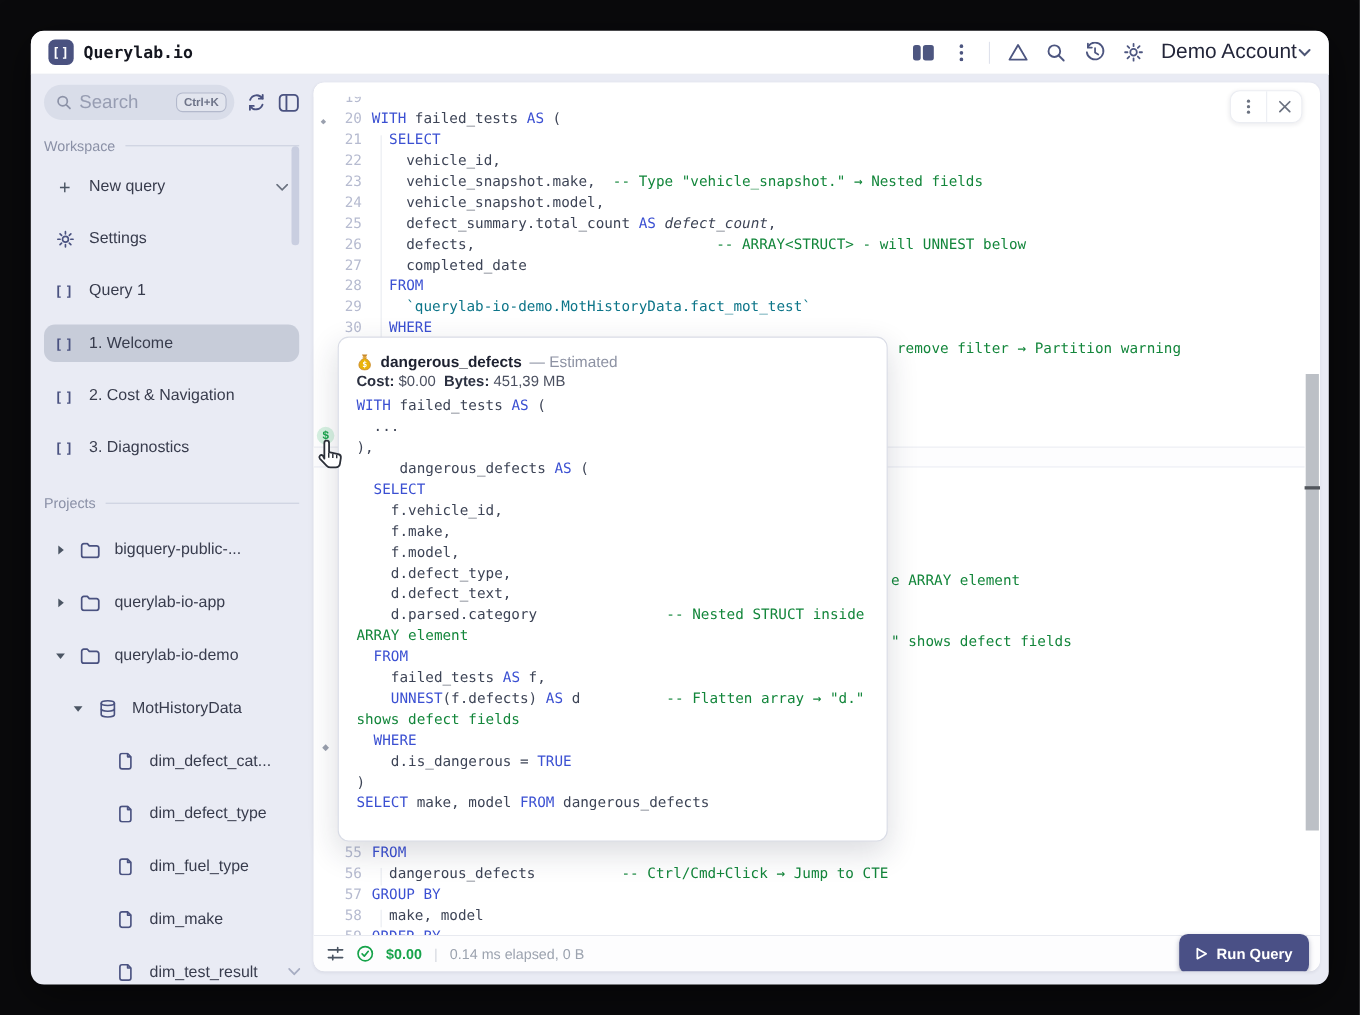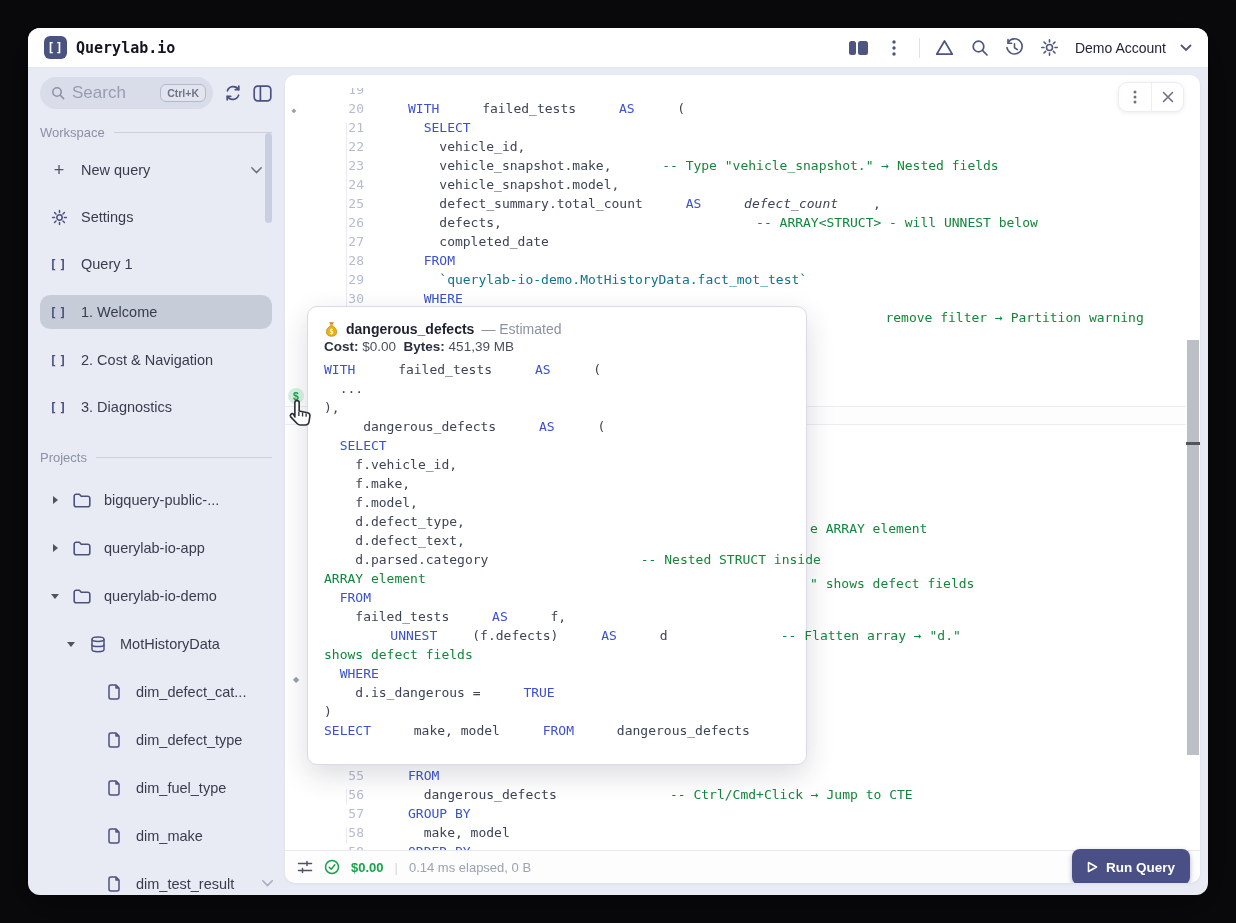--- a/index.html
+++ b/index.html
@@ -6,21 +6,21 @@
   html,body { width:1236px; height:923px; background:#0a0a0c; font-family:"Liberation Sans",sans-serif; overflow:hidden; }
   .window { position:absolute; left:28px; top:28px; width:1180px; height:867px; background:#e9ebf4; border-radius:12px; overflow:hidden; box-shadow:0 10px 40px rgba(0,0,0,.5); }
 
   
   .hdr { position:absolute; left:0; top:0; right:0; height:40px; background:#fff; border-bottom:1px solid #e4e6ef; display:flex; align-items:center; padding:0 16px; z-index:40; }
   .logo { width:23px; height:23px; border-radius:6px; background:#4a5280; color:#fff; font:bold 12px "DejaVu Sans Mono",monospace; display:flex; align-items:center; justify-content:center; letter-spacing:1px; }
   .app-title { margin-left:9px; font:bold 15px "DejaVu Sans Mono",monospace; color:#14161f; }
   .hdr-right { margin-left:auto; display:flex; align-items:center; gap:15px; color:#4d5674; }
   .hdr-ic { width:20px; height:20px; display:flex; align-items:center; justify-content:center; cursor:pointer; }
   .hdr-sep { width:1px; height:20px; background:#dfe2ec; }
-  .account { display:flex; align-items:center; gap:14px; font-size:14px; color:#23263a; cursor:pointer; }
+  .account { display:flex; align-items:center; gap:1px; font-size:19px; color:#23263a; cursor:pointer; }
 
   
   .sidebar { position:absolute; left:12px; top:48px; width:232px; bottom:0; z-index:5; }
   .search-row { display:flex; align-items:center; gap:11px; height:34px; }
   .search-pill { flex:1; height:32px; background:#d9dde9; border-radius:16px; display:flex; align-items:center; padding:0 7px 0 11px; gap:7px; cursor:text; }
   .search-ph { font-size:17px; color:#979db2; flex:1; }
   .kbd-chip { font:bold 10.5px "Liberation Sans",sans-serif; color:#6e7489; border:1px solid #b3b9cc; border-radius:6px; padding:2px 6px; background:rgba(255,255,255,.25);text-align:center; }
   .side-ic { color:#4a5280; display:flex; cursor:pointer; }
   .sec-label { display:flex; align-items:center; gap:9px; margin-top:14px; height:16px; font-size:13px; color:#8a90a6; }
   .sec-label .line { flex:1; height:1px; background:#cbd0df; }
@@ -37,21 +37,21 @@
   .caret.down::before { content:""; border-top:5px solid #4b5563; border-left:4px solid transparent; border-right:4px solid transparent; }
   .tree-label { font-size:14.5px; color:#383c4d; }
   .side-scroll { position:absolute; right:0; top:57px; width:7px; height:90px; border-radius:4px; background:#c9cee0; }
   .side-chevdn { position:absolute; right:-1px; bottom:8px; color:#a7adc2; }
 
   
   .pane { position:absolute; left:257px; top:47px; width:915px; height:808px; background:#fff; border-radius:10px; box-shadow:0 1px 3px rgba(25,30,60,.07); z-index:10; }
   .pane-clip { position:absolute; inset:0; border-radius:10px; overflow:hidden; }
   .top-fade { position:absolute; left:0; right:14px; top:0; height:13px; background:#fff; z-index:3; }
   .code-block { position:absolute; left:0; right:14px; }
-  .code-line { height:19px; display:flex; white-space:pre; font:13px "DejaVu Sans Mono",monospace;gap:35px; }
+  .code-line { height:19px; display:flex; white-space:pre; font:13px "DejaVu Sans Mono",monospace; }
   .gut-marker { width:18px; text-align:center; color:#9aa0ae; font-size:8px; line-height:19px; flex:none; }
   .gut-num { width:26px; text-align:right; color:#b6bbd0; margin-right:9px; flex:none; }
   .tk-kw { color:#3b50d2; }
   .tk-id { color:#3d4456; }
   .tk-cm { color:#13863b; }
   .tk-str { color:#0d7589; }
   .tk-it { color:#3d4456; font-style:italic; }
   .indent-guide { position:absolute; width:1px; background:#e9ebf1; }
   .frag { position:absolute; font:13px "DejaVu Sans Mono",monospace; color:#13863b; white-space:pre; }
   .pane-strip { position:absolute; left:0; right:14px; top:331px; height:19px; border-top:1px solid #ecedf3; border-bottom:1px solid #ecedf3; background:#fdfdfe; z-index:1; }

